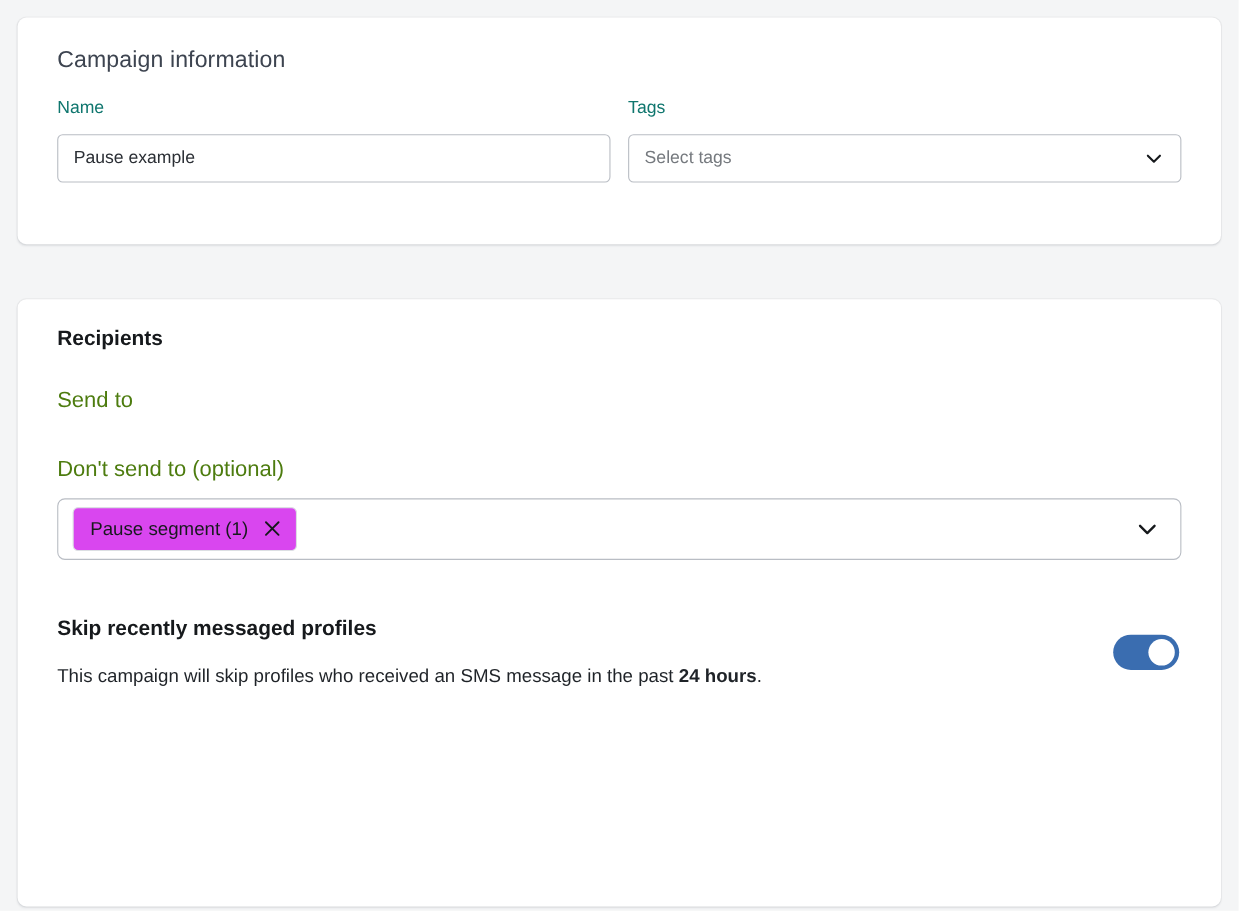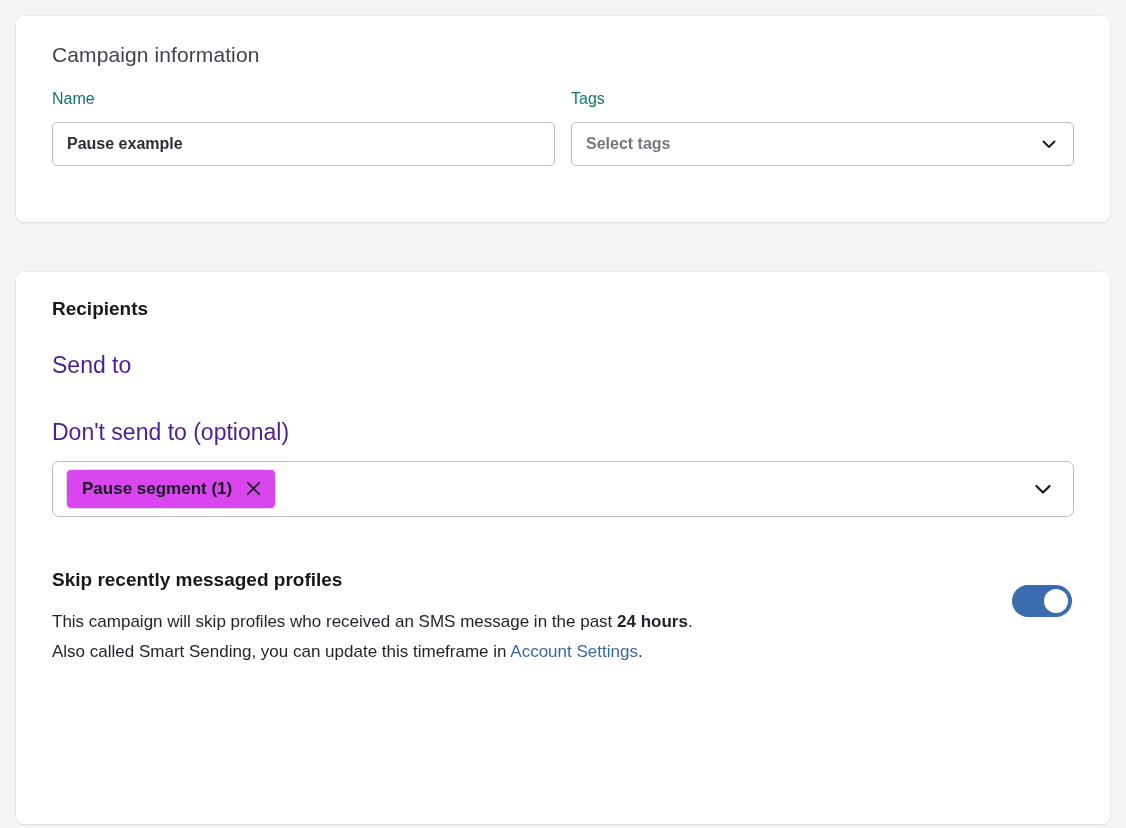--- a/index.html
+++ b/index.html
@@ -81,38 +81,37 @@
   }
   .field-label {
     display: block;
     font-size: 16px;
     color: #0f766e;
     line-height: 1.3;
     margin-bottom: 12px;
   }
   .field-label-lg {
     display: block;
-    font-size: 23px;
-    color: #4c1d95;
+    font-size: 20px;
+    color: #4d7c0f;
     line-height: 1.3;
     margin-bottom: 13px;
   }
 
   .input-box {
     position: relative;
     box-sizing: border-box;
     width: 100%;
     height: 44px;
     border: 1px solid #b9bdc4;
     border-radius: 5px;
     background: #ffffff;
     display: flex;
     align-items: center;
     padding: 0 14px;
-    font-weight: bold;
   }
   .input-box-lg {
     height: 56px;
     border-radius: 7px;
     padding: 0 16px;
   }
   .input-value {
     font-size: 16px;
     color: #2b2f35;
     line-height: 1;
@@ -267,21 +266,20 @@
           </svg>
         </span>
       </div>
     </div>
 
     <div class="smart-block">
       <h3 class="sub-title">Skip recently messaged profiles</h3>
 
       <div class="smart-text">
         <div><span>This campaign will skip profiles who received an SMS message in the past </span><b>24 hours</b><span>.</span></div>
-        <div><span>Also called Smart Sending, you can update this timeframe in </span><a class="link" href="#">Account Settings</a><span>.</span></div>
       </div>
 
       <div class="toggle">
         <span class="toggle-knob"></span>
       </div>
     </div>
 
   </section>
 </div>
 

